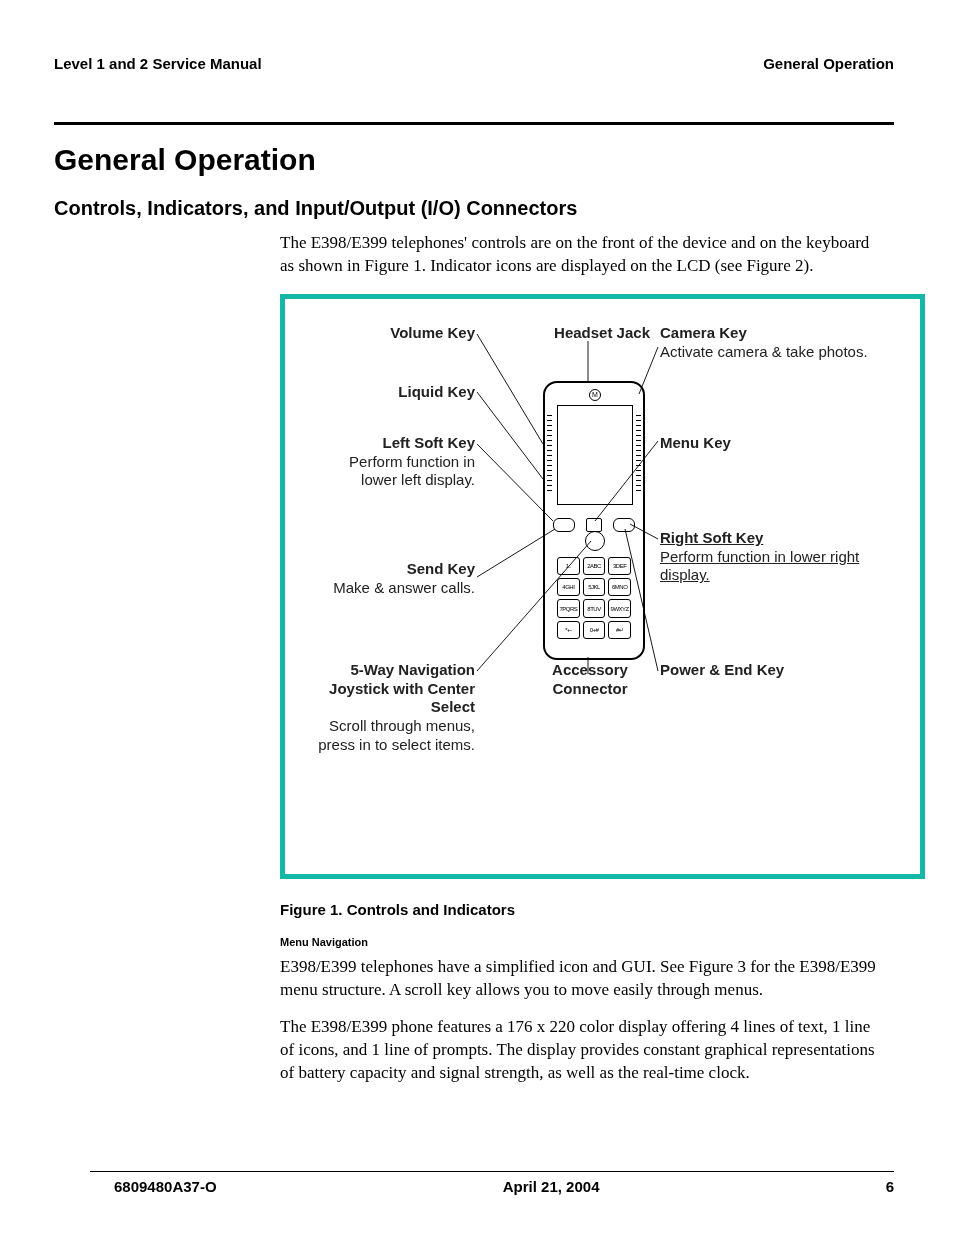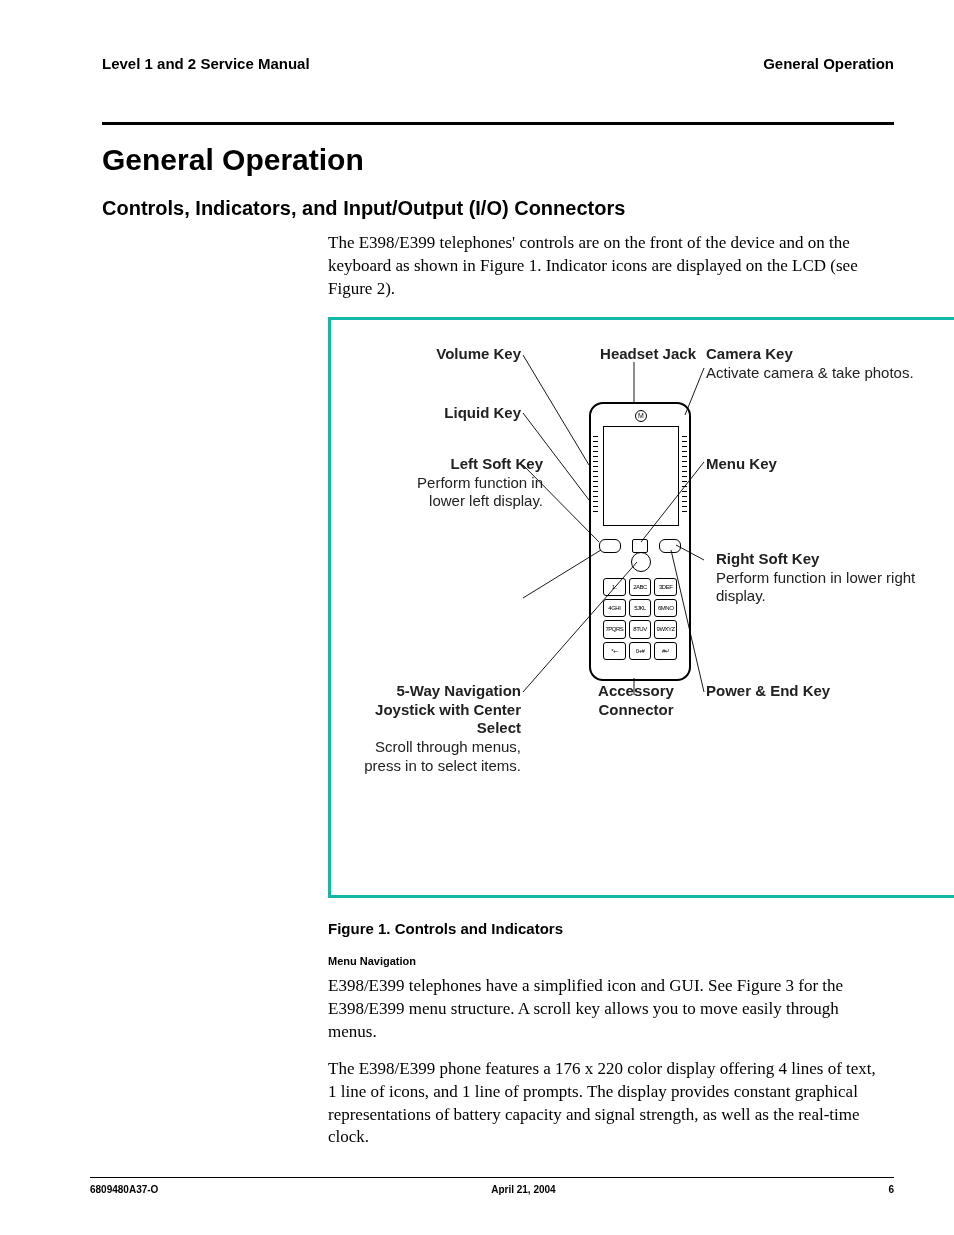--- a/index.html
+++ b/index.html
@@ -7,21 +7,21 @@
     padding: 0;
     background: #fff;
     font-family: "Times New Roman", Georgia, serif;
     color: #000;
   }
   .page {
     width: 954px;
     height: 1235px;
     position: relative;
     box-sizing: border-box;
-    padding: 55px 60px 40px 102px;
+    padding: 55px 60px 40px 54px;
     font-size: 17px;
   }
   .sans { font-family: Helvetica, Arial, sans-serif; }
   .header-row {
     display: flex;
     justify-content: space-between;
     font-weight: bold;
     font-size: 15px;
   }
   .rule-thick { border-top: 3px solid #000; margin: 50px 0 18px 0; }
@@ -37,21 +37,21 @@
     font-weight: bold;
     margin: 0 0 12px 0;
   }
   .indent { margin-left: 226px; }
   p { margin: 0 12px 14px 0; line-height: 1.35; font-size: 17px; }
   .serif { font-family: "New Century Schoolbook", "Times New Roman", serif; }
 
   .figure-wrap {
     margin-left: 226px;
     width: 635px;
-    border: 3px solid #14b8a6;
+    border: 5px solid #14b8a6;
     height: 575px;
     position: relative;
     margin-top: 16px;
   }
   .callout {
     position: absolute;
     font-family: Helvetica, Arial, sans-serif;
     font-size: 15px;
     line-height: 1.25;
     color: #212121;
@@ -137,22 +137,23 @@
     font-weight: bold;
     font-size: 11px;
     margin: 14px 0 8px 226px;
   }
   .rule-thin { border-top: 1px solid #000; margin-top: 24px; }
   .footer-row {
     display: flex;
     justify-content: space-between;
     font-family: Helvetica, Arial, sans-serif;
     font-weight: bold;
-    font-size: 10px;
+    font-size: 15px;
     margin-top: 6px;
+    margin-left: 24px;
   }
 </style>
 </head>
 <body>
 
 <div class="page">
 
   <div class="header-row sans">
     <span>Level 1 and 2 Service Manual</span>
     <span>General Operation</span>
@@ -169,44 +170,48 @@
   </div>
 
   <div class="figure-wrap">
 
     <div class="callout left" style="right:445px; top:25px; width:160px;">
       <span class="t">Volume Key</span>
     </div>
     <div class="callout left" style="right:445px; top:84px; width:160px;">
       <span class="t">Liquid Key</span>
     </div>
-    <div class="callout left" style="right:423px; top:135px; width:160px;">
+    <div class="callout left" style="right:445px; top:135px; width:160px;">
       <span class="t">Left Soft Key</span>
       <span>Perform function in lower left display.</span>
+    </div>
+    <div class="callout left" style="right:445px; top:261px; width:160px;">
+      <span class="t">Send Key</span>
+      <span>Make &amp; answer calls.</span>
     </div>
     <div class="callout left" style="right:445px; top:362px; width:170px;">
       <span class="t" style="display:inline">5-Way Navigation Joystick with Center Select</span><br>
       <span>Scroll through menus, press in to select items.</span>
     </div>
 
     <div class="callout center" style="left:245px; top:25px; width:120px;text-align:right;">
       <span class="t">Headset Jack</span>
     </div>
     <div class="callout center" style="left:250px; top:362px; width:110px;">
       <span class="t" style="display:inline">Accessory Connector</span>
     </div>
 
     <div class="callout" style="left:375px; top:25px; width:210px;">
       <span class="t">Camera Key</span>
       <span>Activate camera &amp; take photos.</span>
     </div>
     <div class="callout" style="left:375px; top:135px; width:210px;">
       <span class="t">Menu Key</span>
     </div>
-    <div class="callout" style="left:385px; top:230px; width:220px;">
+    <div class="callout" style="left:375px; top:230px; width:220px;text-decoration:underline;">
       <span class="t">Right Soft Key</span>
       <span>Perform function in lower right display.</span>
     </div>
     <div class="callout" style="left:375px; top:362px; width:220px;">
       <span class="t">Power &amp; End Key</span>
     </div>
 
     <div class="phone">
       <div class="top-dot">M</div>
       <div class="screen"></div>

